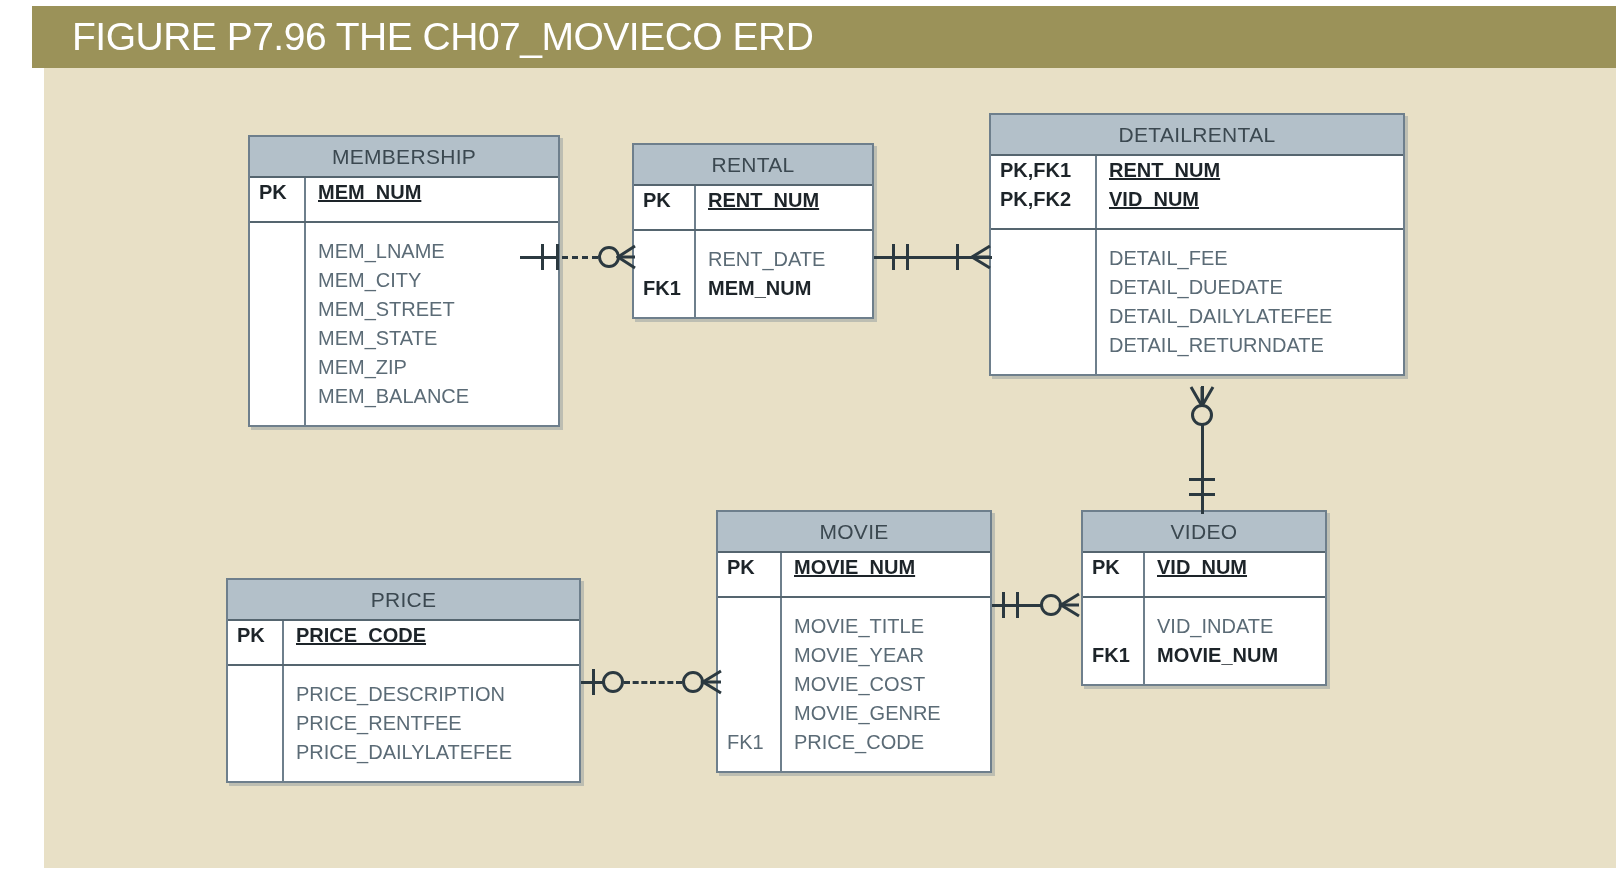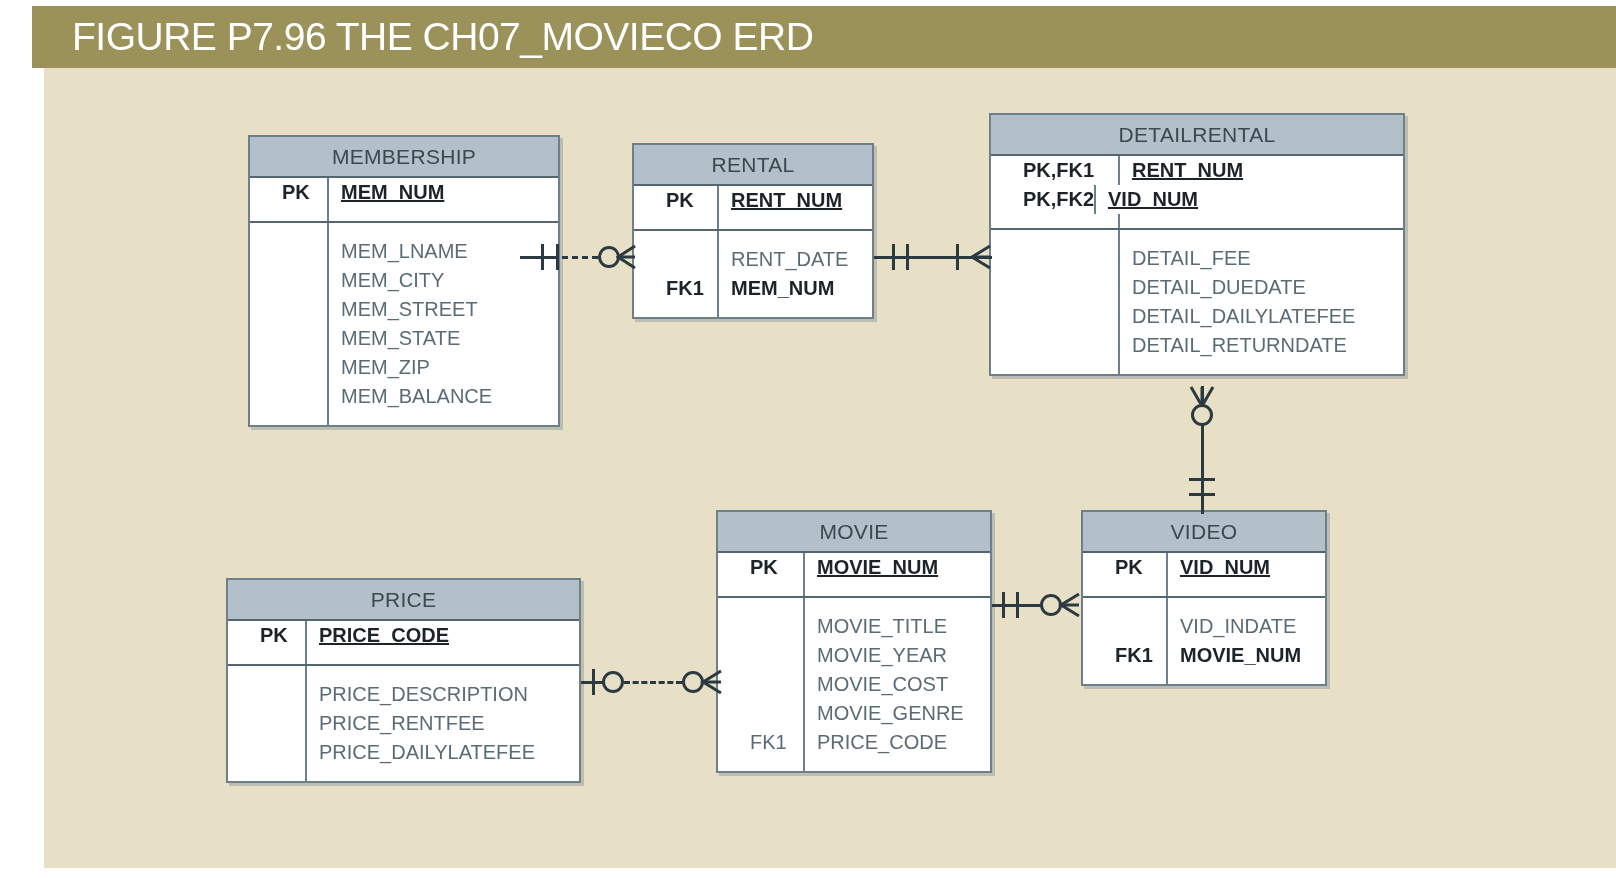--- a/index.html
+++ b/index.html
@@ -46,21 +46,20 @@
     padding:9px 0 9px 0;
     letter-spacing:.3px;
   }
   .ent-body{display:block;}
   .attr-sec{display:block;}
   .sec-div{height:2px;background:#55656f;}
   .attr-row{
     display:flex;
     align-items:center;
     line-height:29px;
-    padding-left:23px;
   }
   .key-col{
     flex:0 0 auto;
     color:#1d2429;
     font-size:20px;
     font-weight:bold;
     padding-left:9px;
     box-sizing:border-box;
     white-space:nowrap;
   }
@@ -197,21 +196,21 @@
 
     <div class="entity" style="left:945px;top:45px;width:416px;">
       <div class="ent-title">DETAILRENTAL</div>
       <div class="ent-body">
         <div class="attr-sec">
           <div class="attr-row">
             <div class="key-col" style="width:104px;">PK,FK1</div>
             <div class="name-col pk">RENT_NUM</div>
           </div>
           <div class="attr-row">
-            <div class="key-col" style="width:80px;">PK,FK2</div>
+            <div class="key-col" style="width:104px;">PK,FK2</div>
             <div class="name-col pk">VID_NUM</div>
           </div>
           <div class="attr-row pad-row">
             <div class="key-col" style="width:104px;">&nbsp;</div>
             <div class="name-col">&nbsp;</div>
           </div>
         </div>
         <div class="sec-div"></div>
         <div class="attr-sec">
           <div class="attr-row pad-row">

